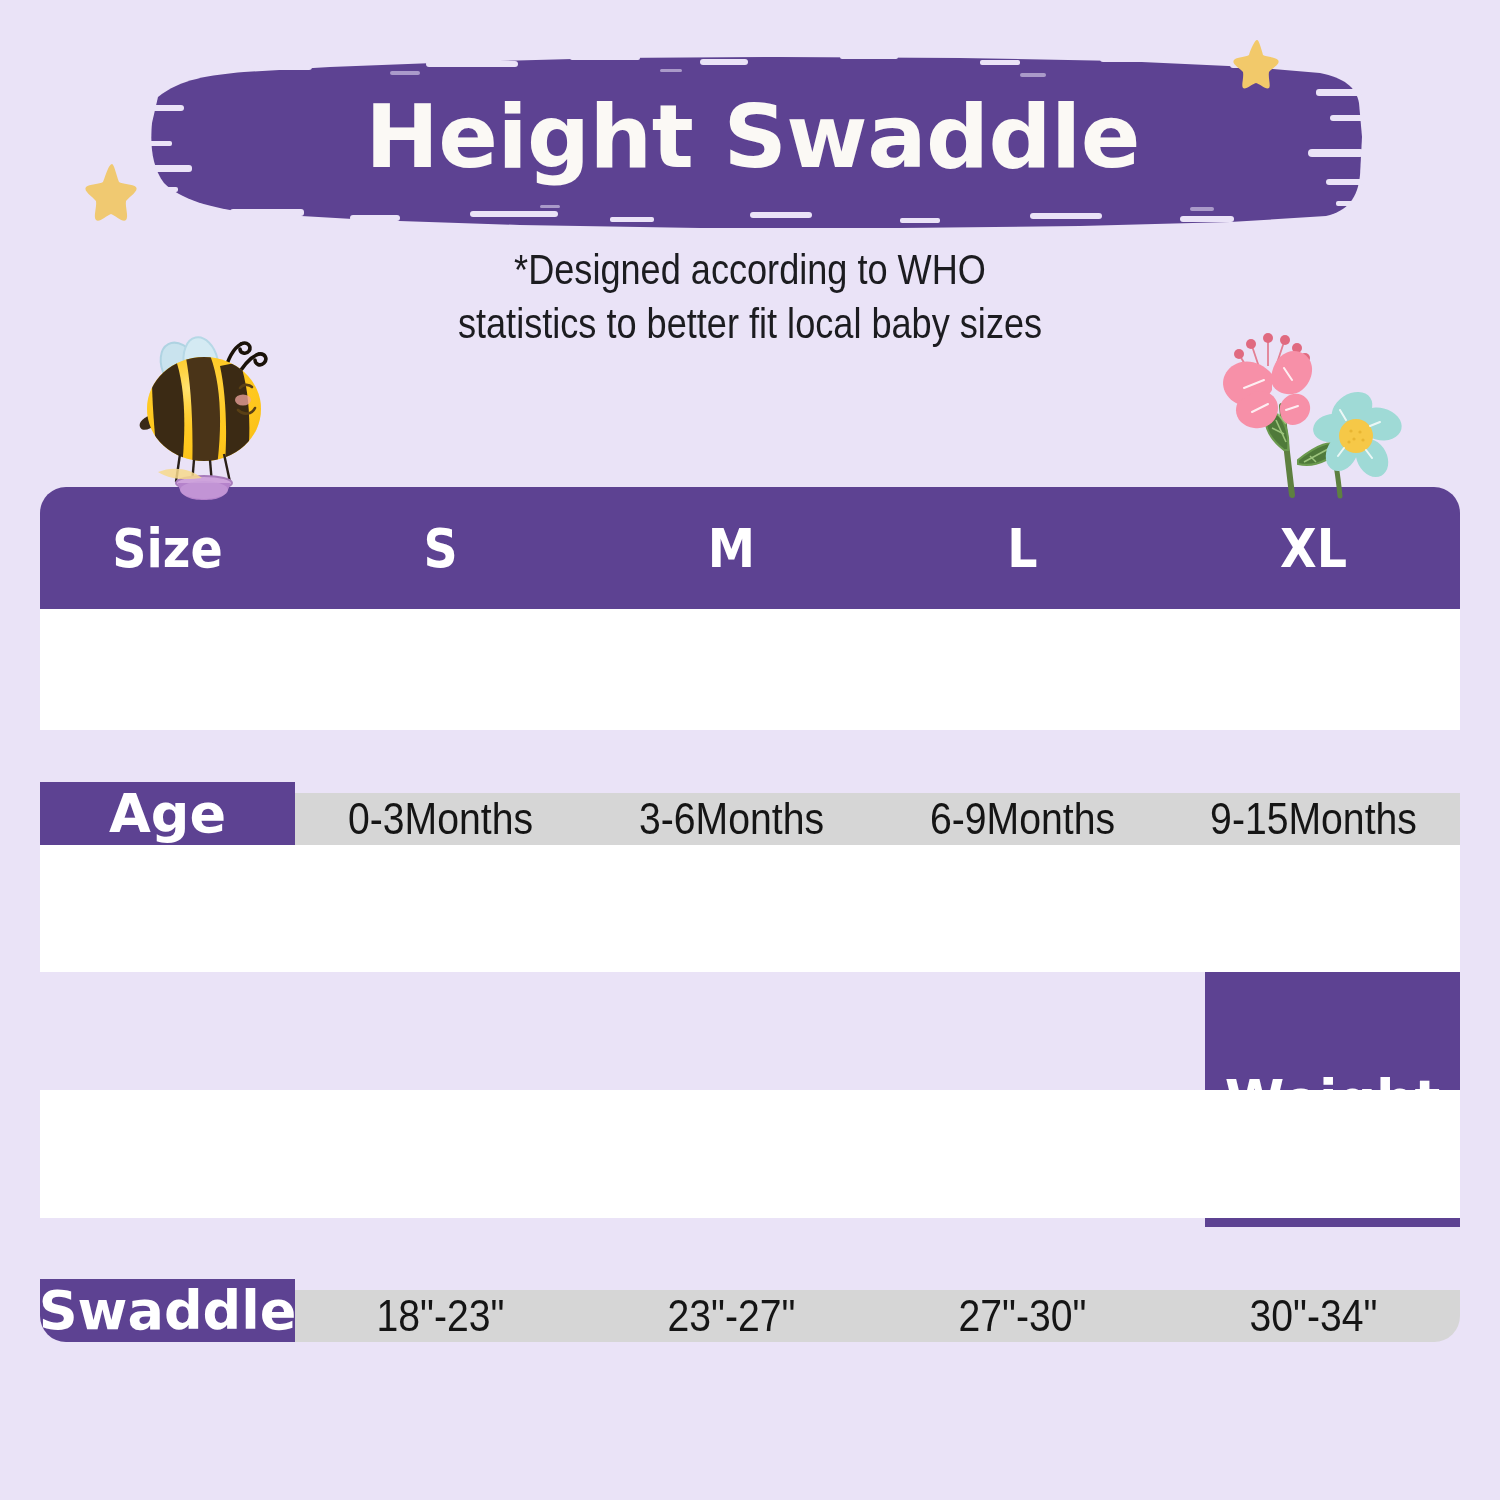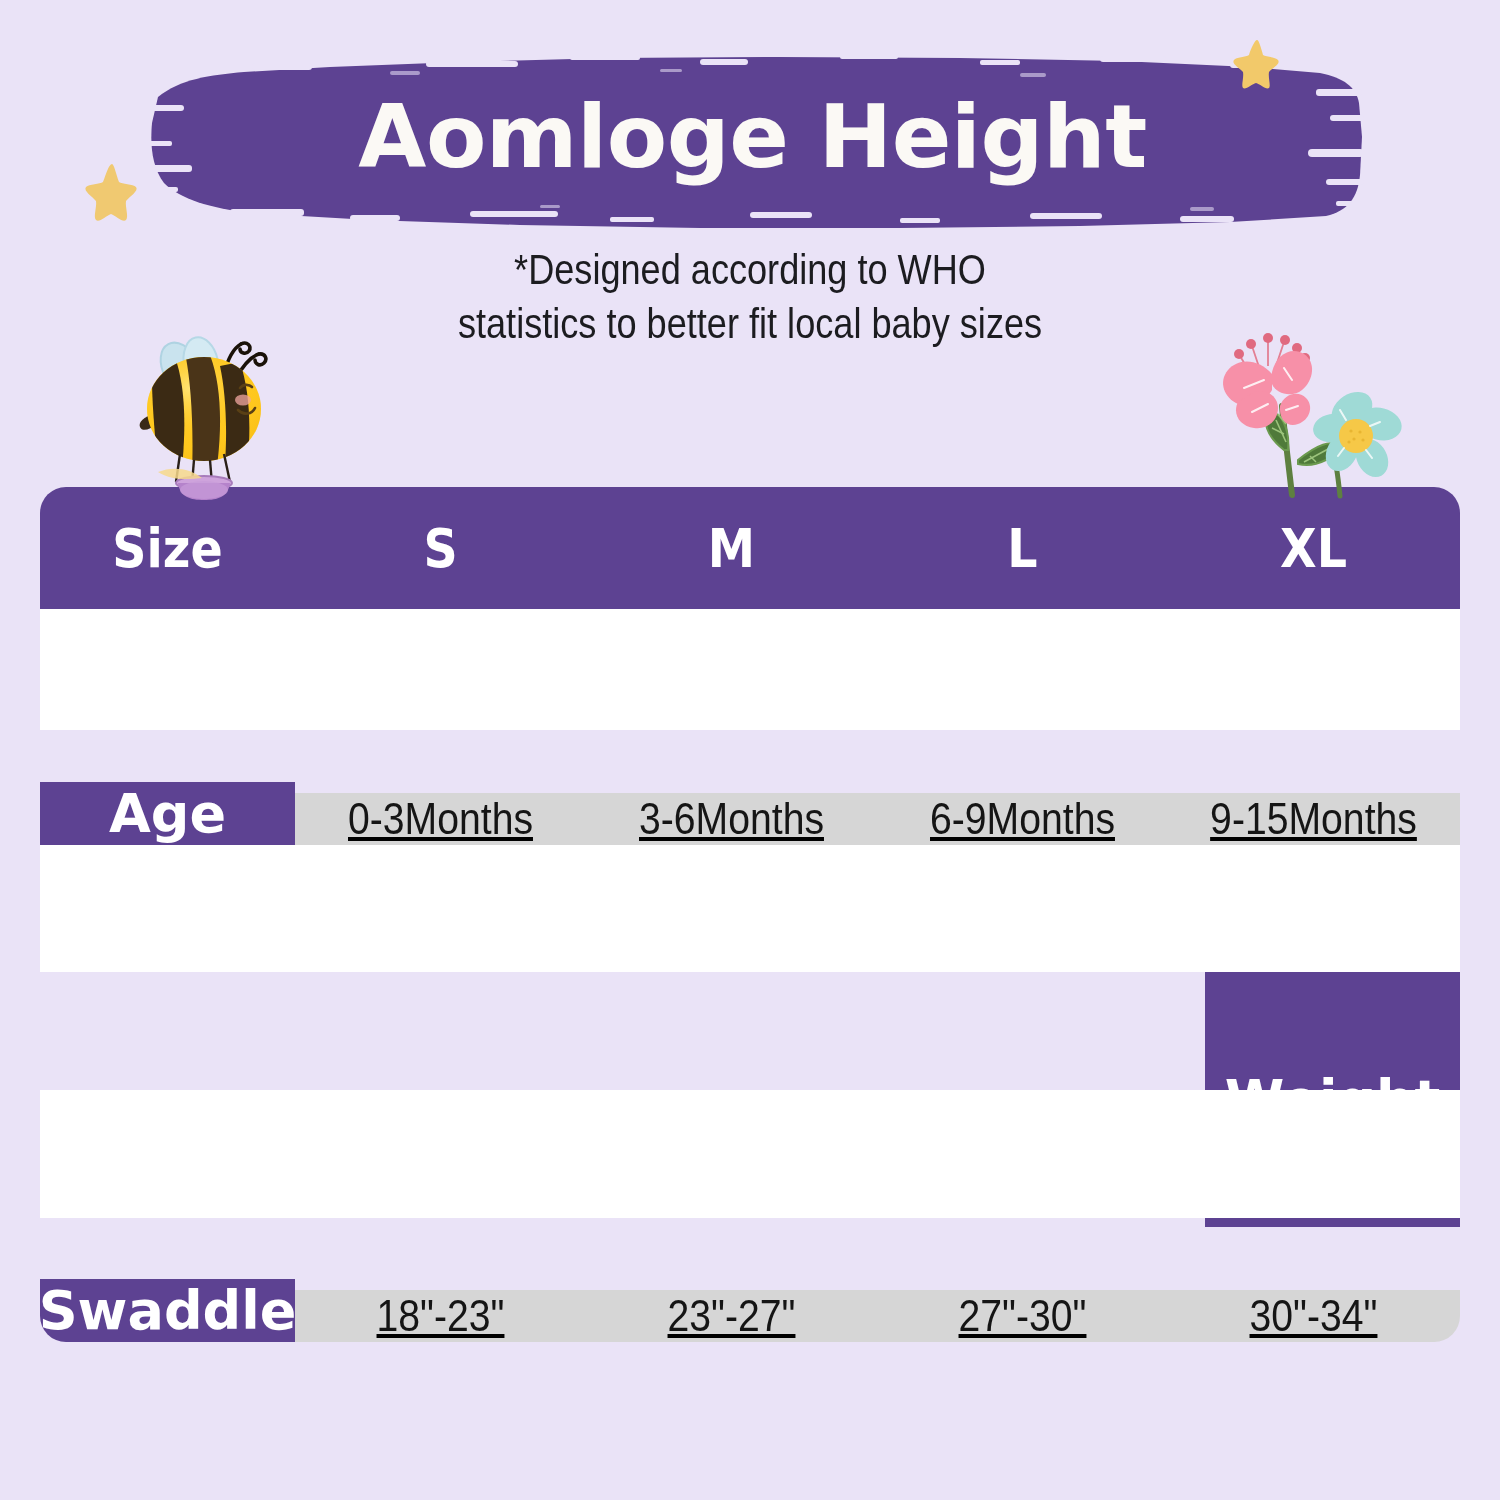--- a/index.html
+++ b/index.html
@@ -87,21 +87,21 @@
     font-family:"DejaVu Sans", sans-serif;
     font-weight:bold;
     font-size:54px;
     display:flex; align-items:center; justify-content:center;
   }
   #row-height .row-label { border-radius:0 0 0 26px; }
 
   .row-values {
     flex:1 1 auto;
     background:#D6D6D6;
-    display:flex; align-items:center;text-decoration:underline;
+    display:flex; align-items:center;
   }
   #row-height .row-values { border-radius:0 0 26px 0; }
 
   .val-cell {
     width:291px; flex:0 0 291px;
     text-align:center;
     color:#151515;
     font-family:"Liberation Sans", sans-serif;
     font-size:45px;
     transform:scaleX(0.87);
@@ -161,21 +161,21 @@
       </g>
 
       <g fill="#EAE3F7" opacity="0.55">
         <rect x="250" y="26" width="30" height="4" rx="2"></rect>
         <rect x="520" y="24" width="22" height="3" rx="1.5"></rect>
         <rect x="880" y="28" width="26" height="4" rx="2"></rect>
         <rect x="1050" y="162" width="24" height="4" rx="2"></rect>
         <rect x="400" y="160" width="20" height="3" rx="1.5"></rect>
       </g>
     </svg>
-    <div id="banner-title">Aomloge Height</div>
+    <div id="banner-title">Height Swaddle</div>
   </div>
 
   <div id="subtitle">
     <span class="line">*Designed according to WHO</span>
     <span class="line">statistics to better fit local baby sizes</span>
   </div>
 
   <svg class="deco" id="star-left" viewBox="0 0 68 68">
     <path fill="#F0C971" d="M34,4 C36,4 38,14 41,22 C44,24 55,24 58,27 C61,31 52,36 48,41
       C47,47 51,57 48,60 C45,63 38,56 33,54 C28,56 21,63 18,60 C15,57 19,47 18,41

